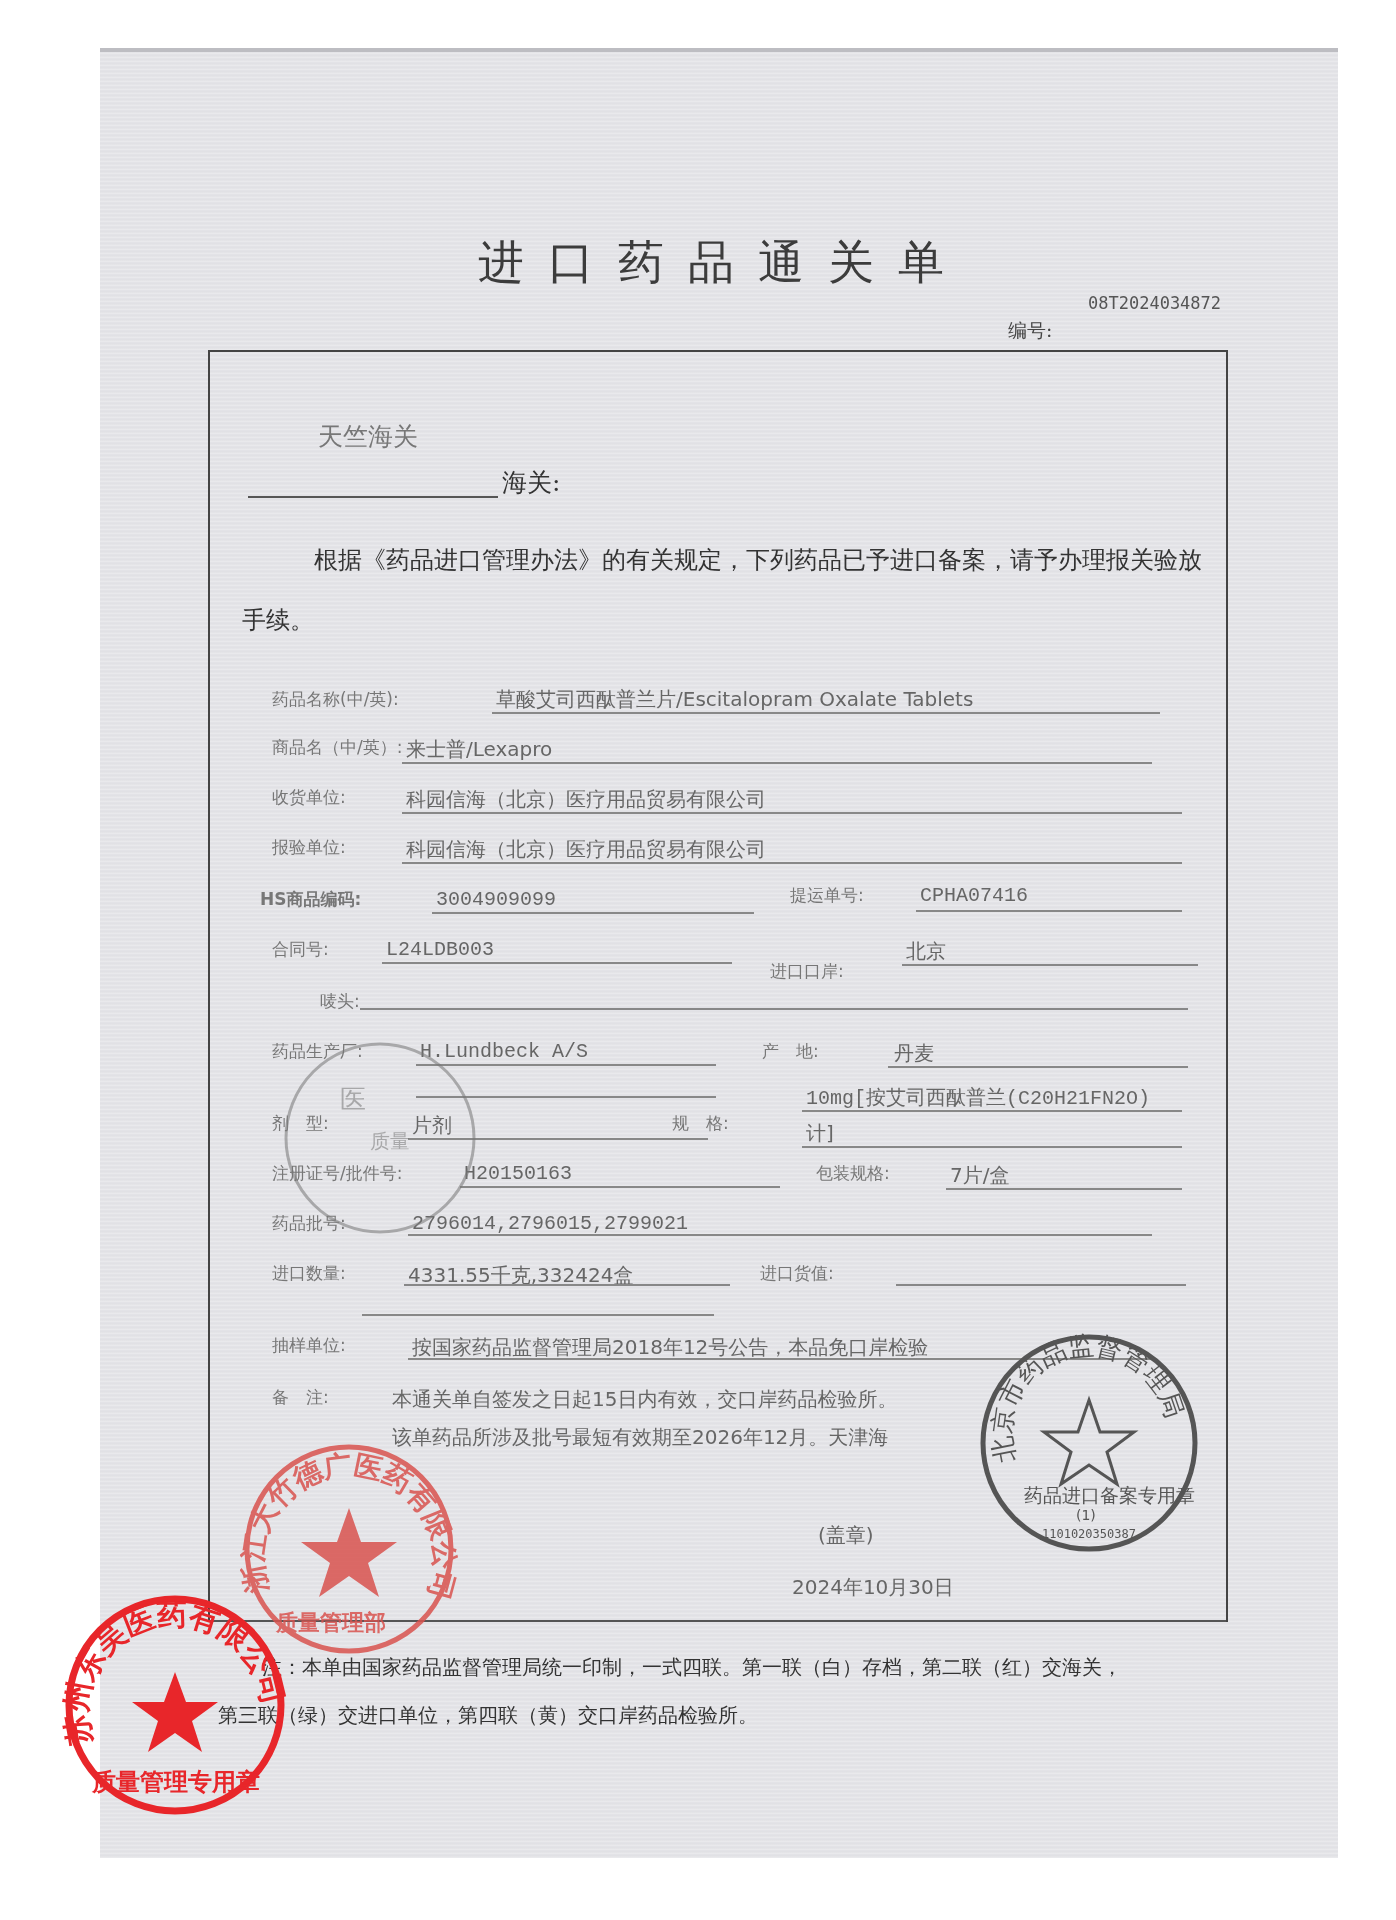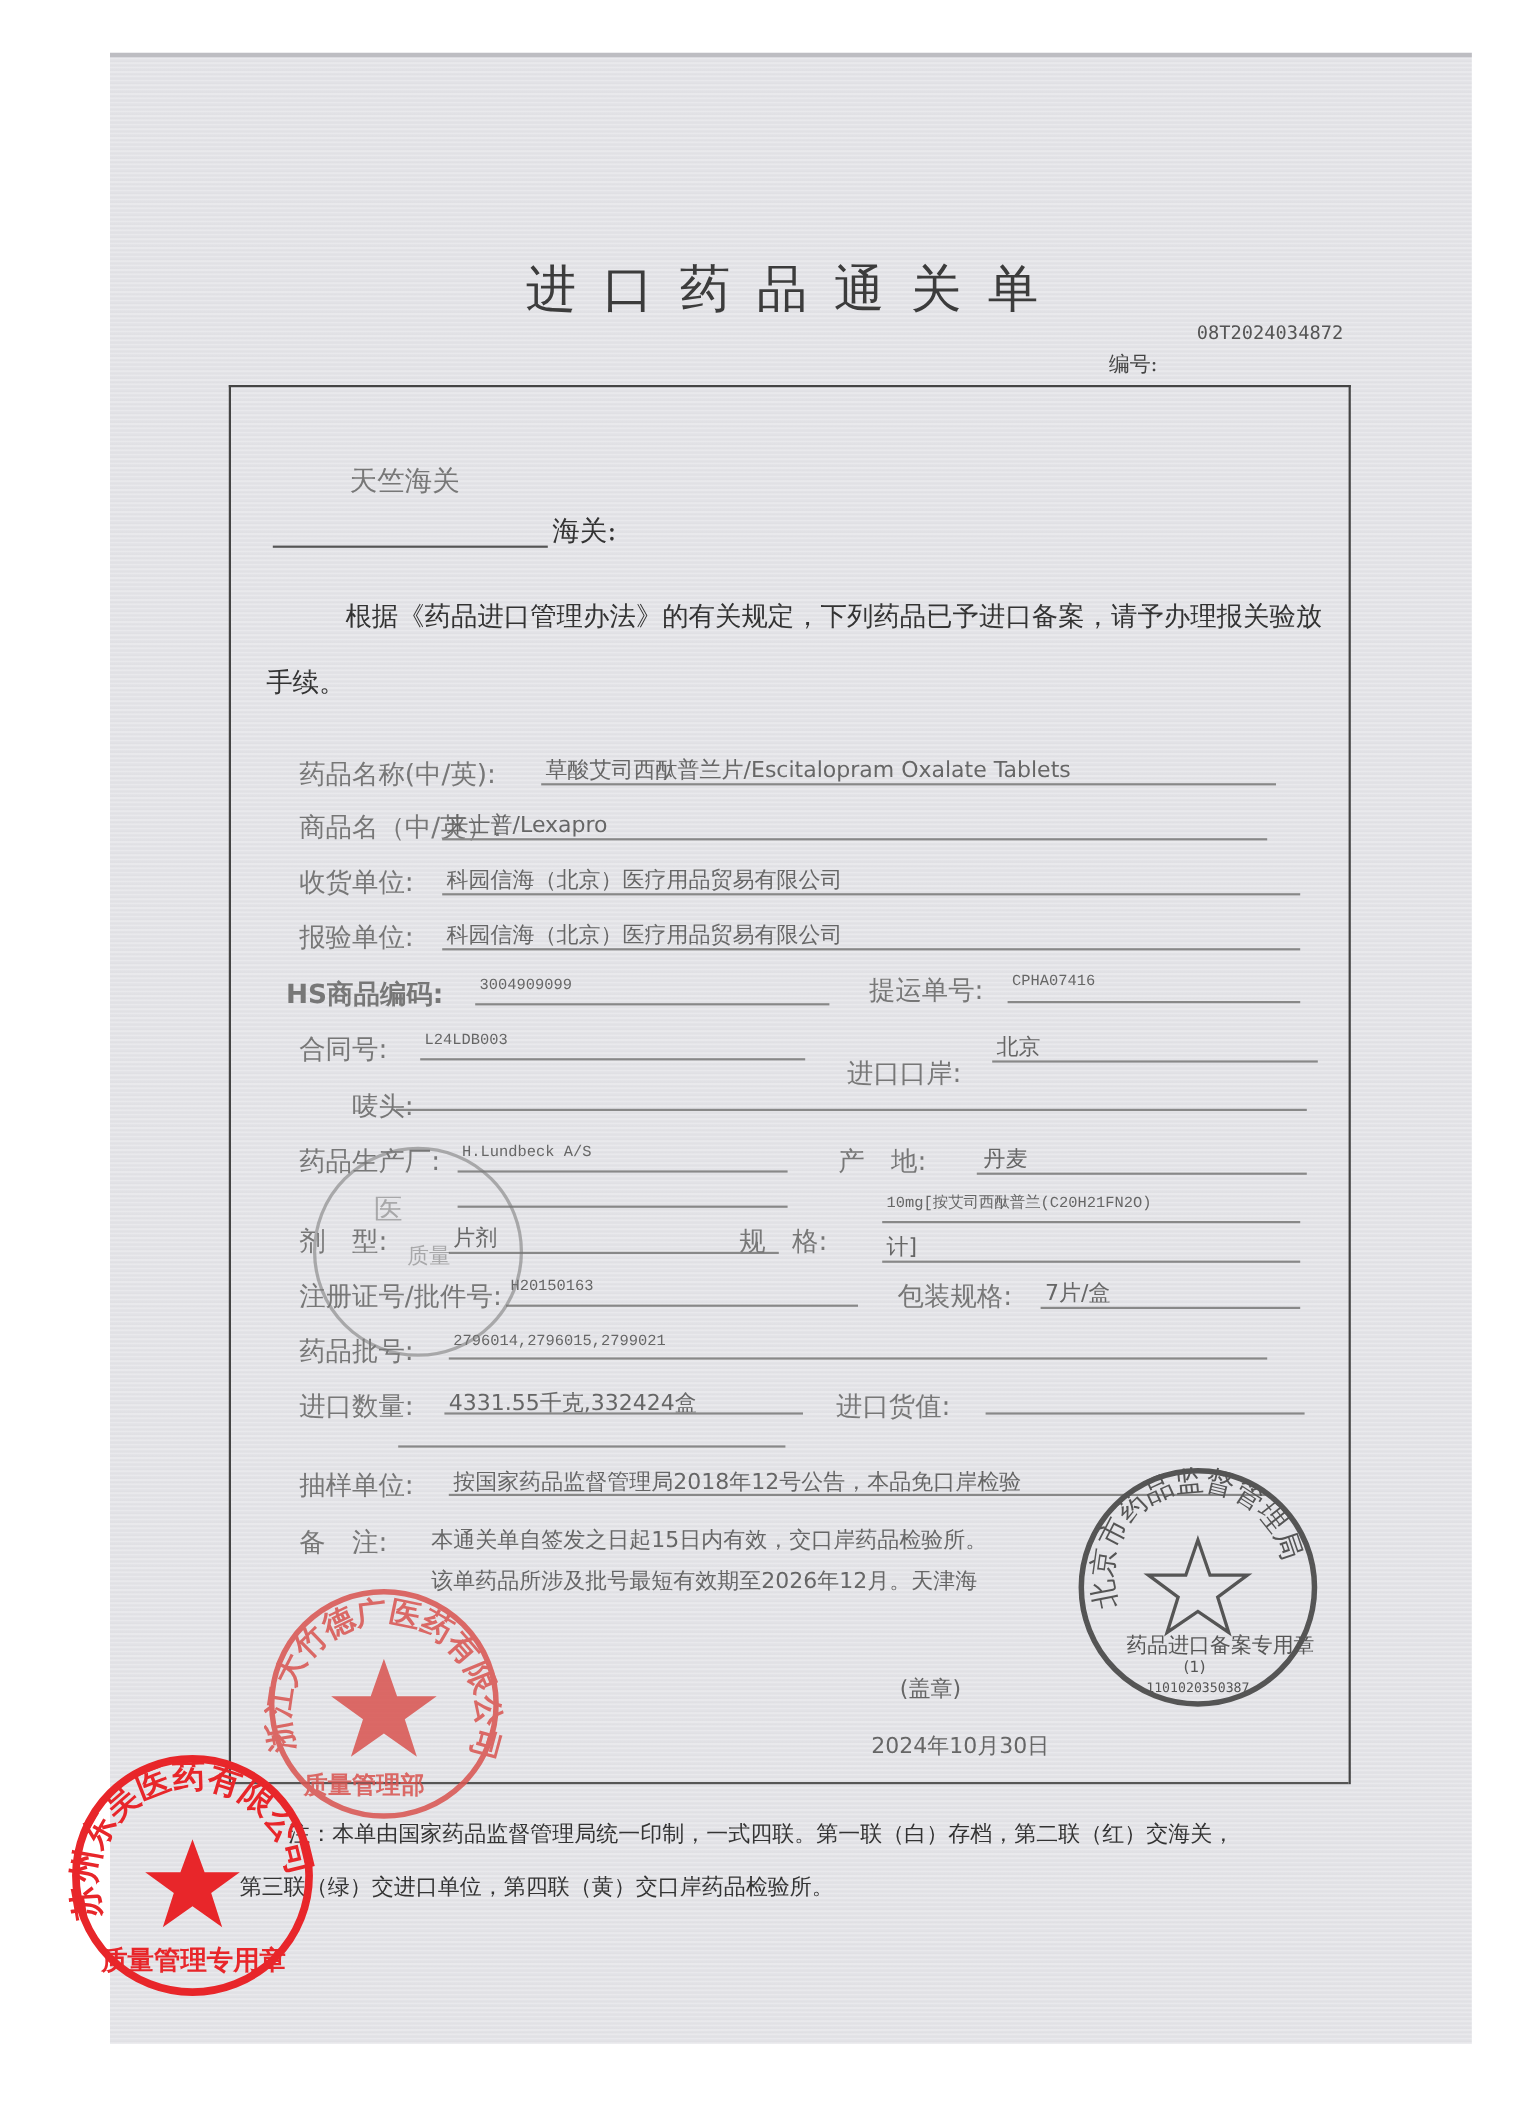--- a/index.html
+++ b/index.html
@@ -11,23 +11,23 @@
   .topedge { position:absolute; left:100px; top:48px; width:1238px; height:4px; background:#bdbdc2; }
   .title { position:absolute; left:478px; top:232px; font-size:46px; letter-spacing:24px; color:#3c3c3c; }
   .docno { position:absolute; left:1088px; top:293px; font-family:"DejaVu Sans Mono", monospace; font-size:17px; color:#555; }
   .docno-label { position:absolute; left:1008px; top:318px; font-size:19px; color:#444; }
   .frame { position:absolute; left:208px; top:350px; width:1016px; height:1270px; border:2px solid #444; border-bottom:none; }
   .frame-bottom { position:absolute; left:208px; top:1620px; width:1018px; height:2px; background:#555; }
   .customs-hand { position:absolute; left:318px; top:420px; font-size:25px; color:#777; font-family:"DejaVu Sans", sans-serif; }
   .customs-line { position:absolute; left:248px; top:496px; width:250px; height:2px; background:#555; }
   .customs-label { position:absolute; left:502px; top:466px; font-size:25px; color:#333; }
   .para { position:absolute; left:242px; top:530px; width:970px; font-size:24px; line-height:60px; color:#333; text-indent:72px; font-family:"DejaVu Sans", sans-serif; }
-  .row { position:absolute; font-size:24px; color:#777; white-space:nowrap; font-family:"DejaVu Sans", sans-serif; }
+  .row { position:absolute; font-size:17px; color:#777; white-space:nowrap; font-family:"DejaVu Sans", sans-serif; }
   .val { position:absolute; font-size:20px; color:#666; white-space:nowrap; font-family:"DejaVu Sans", sans-serif; }
-  .val.mono { font-family:"Liberation Mono", monospace; font-size:14px; }
+  .val.mono { font-family:"Liberation Mono", monospace; font-size:20px; }
   .uline { position:absolute; height:2px; background:#888; }
   .note { position:absolute; font-size:20px; color:#666; white-space:nowrap; font-family:"DejaVu Sans", sans-serif; }
   .footer { position:absolute; left:262px; font-size:20px; color:#333; white-space:nowrap; font-family:"DejaVu Sans", sans-serif; }
   .stamp { position:absolute; border-radius:50%; }
   .stamp svg { width:100%; height:100%; }
 </style>
 </head>
 <body>
 
 <div class="sheet"></div>

